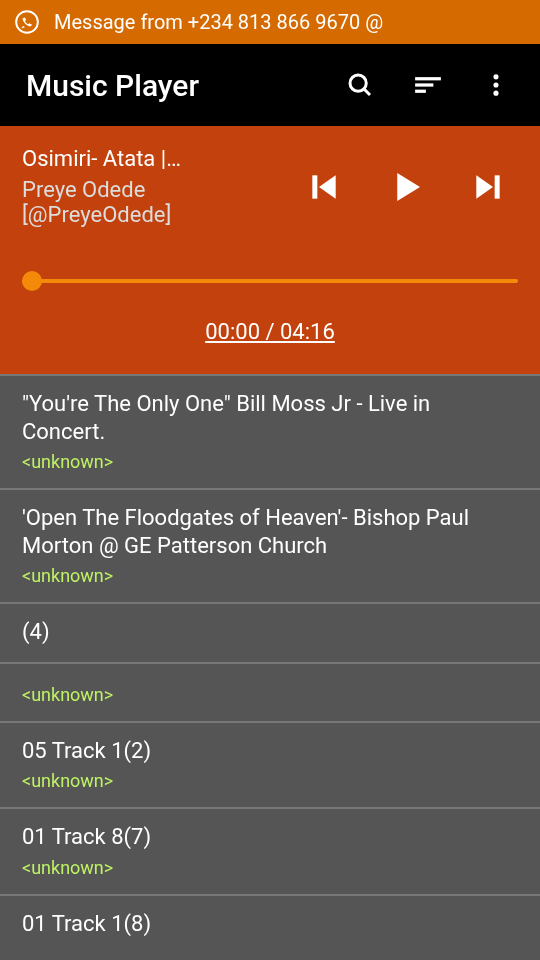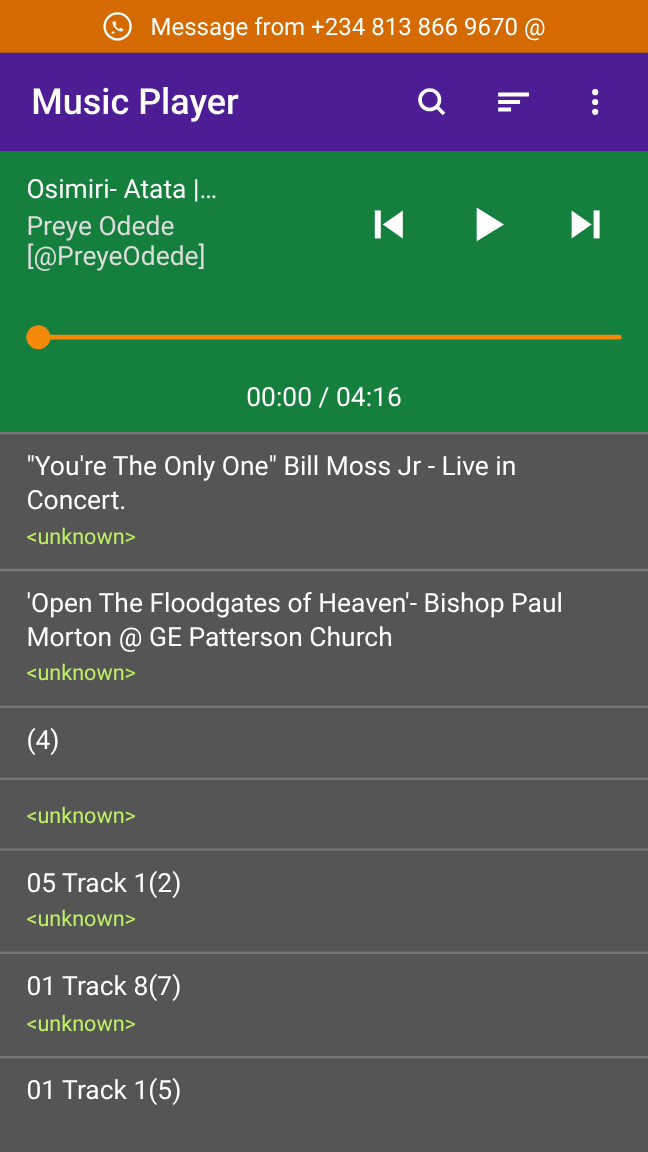--- a/index.html
+++ b/index.html
@@ -7,42 +7,41 @@
   body { background: #555; color: #eee; }
 
   .notif-bar {
     height: 44px;
     background: #d46a00;
     display: flex;
     align-items: center;
     padding: 0 14px;
     color: #fff;
     font-size: 20px;
-    justify-content: center;
   }
   .notif-bar svg { margin-right: 14px; }
 
   .app-bar {
     height: 82px;
-    background: #4c1d95;
+    background: #000000;
     display: flex;
     align-items: center;
     padding: 0 18px 0 26px;
     color: #fff;
   }
   .app-title { font-size: 30px; font-weight: 500; flex: 1; }
   .toolbar-btn {
     width: 52px; height: 52px;
     display: flex; align-items: center; justify-content: center;
     margin-left: 16px;
     position: relative;
   }
 
   .player {
-    background: #15803d;
+    background: #c2410c;
     padding: 20px 22px 16px 22px;
   }
   .player-top {
     display: flex;
     align-items: center;
   }
   .track-info { flex: 1; min-width: 0; padding-right: 8px;}
   .track-title { font-size: 22px; color: #fff; white-space: nowrap; overflow: hidden; text-overflow: ellipsis; max-width: 170px;}
   .track-artist { font-size: 22px; color: #ddd; margin-top: 6px;}
   .controls { display: flex; align-items: center; gap: 38px; padding-right: 8px;}
@@ -61,23 +60,24 @@
     top: 50%;
     transform: translate(-50%,-50%);
     width: 20px; height: 20px;
     background: #f58a0a;
     border-radius: 50%;
   }
 
   .time {
     text-align: center;
     margin-top: 36px;
-    margin-bottom: 0;
+    margin-bottom: 14px;
     font-size: 22px;
     color: #fff;
+    text-decoration: underline;
   }
 
   .list { }
   .list-item {
     border-top: 2px solid #777;
     padding: 14px 22px 16px 22px;
   }
   .li-title { font-size: 22px; color: #fff; line-height: 1.25;}
   .li-sub { font-size: 18px; color: #bef264; margin-top: 6px; }
 </style>
@@ -168,16 +168,16 @@
   </div>
   <div class="list-item">
     <div class="li-title">05 Track 1(2)</div>
     <div class="li-sub">&lt;unknown&gt;</div>
   </div>
   <div class="list-item">
     <div class="li-title">01 Track 8(7)</div>
     <div class="li-sub">&lt;unknown&gt;</div>
   </div>
   <div class="list-item">
-    <div class="li-title">01 Track 1(5)</div>
+    <div class="li-title">01 Track 1(8)</div>
     <div class="li-sub"></div>
   </div>
 </div>
 
 </body></html>

